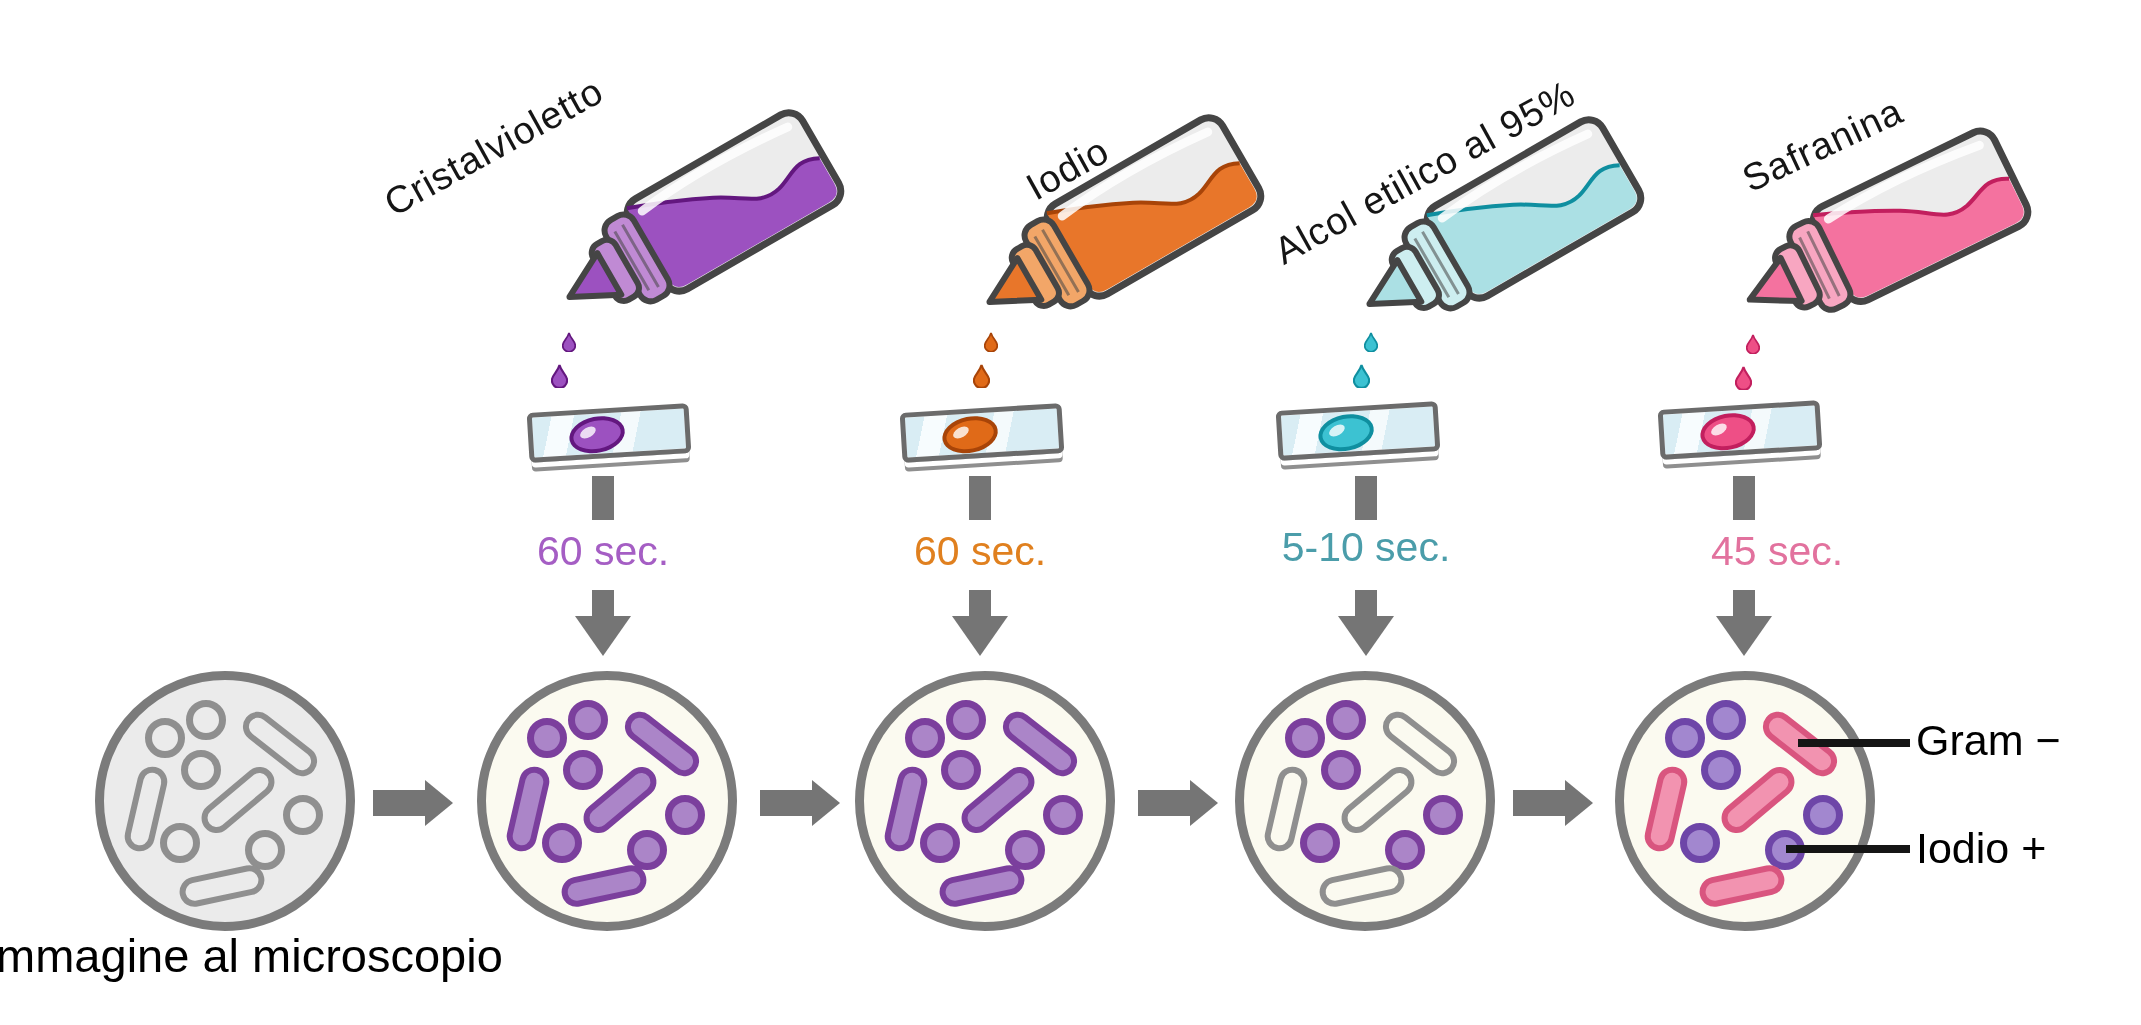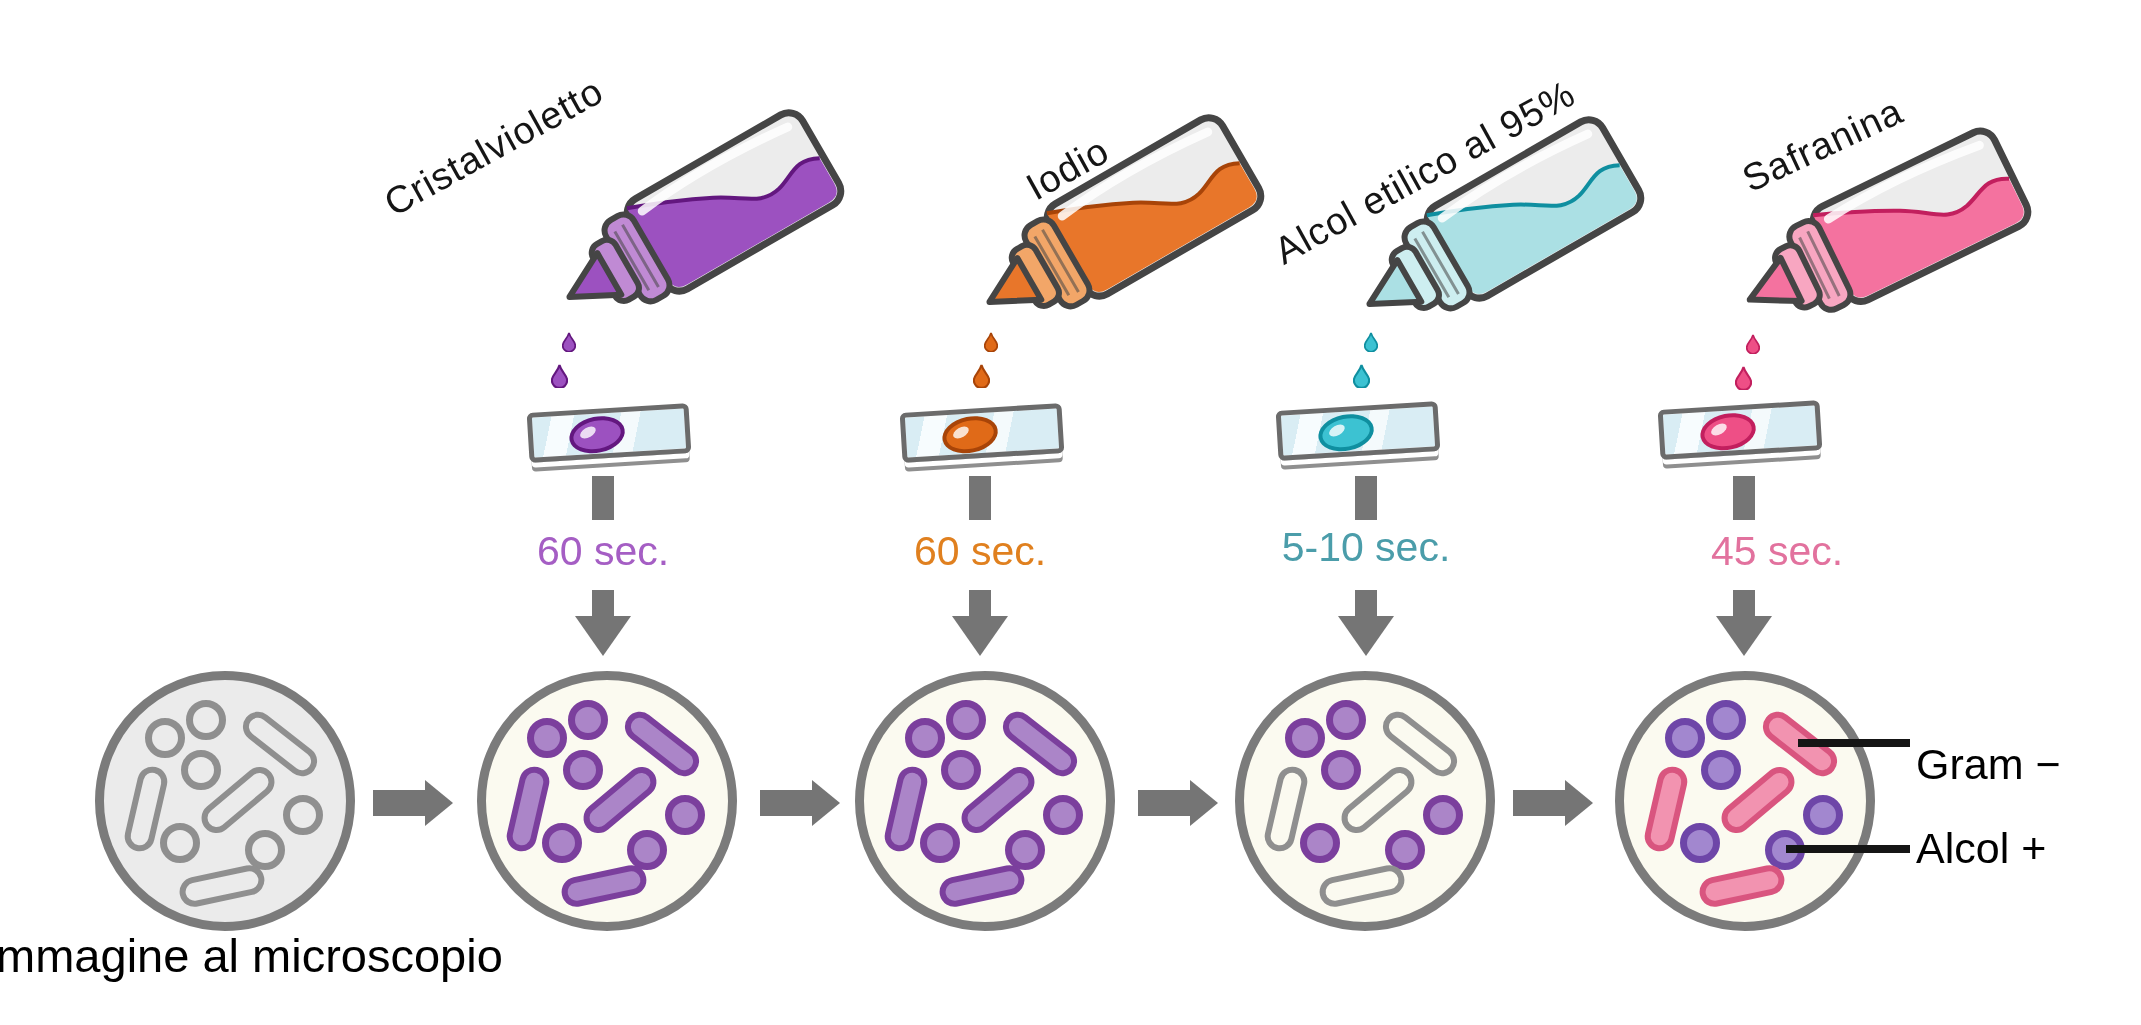--- a/index.html
+++ b/index.html
@@ -270,18 +270,18 @@
   <div class="h-stem" style="left:373px;top:790px;width:52px;"></div>
   <div class="h-head" style="left:425px;top:780px;"></div>
   <div class="h-stem" style="left:760px;top:790px;width:52px;"></div>
   <div class="h-head" style="left:812px;top:780px;"></div>
   <div class="h-stem" style="left:1138px;top:790px;width:52px;"></div>
   <div class="h-head" style="left:1190px;top:780px;"></div>
   <div class="h-stem" style="left:1513px;top:790px;width:52px;"></div>
   <div class="h-head" style="left:1565px;top:780px;"></div>
 
   <div class="gram-line" style="left:1798px;top:739px;width:112px;"></div>
-  <div class="gram-label" style="left:1916px;top:716px;margin-top:24px;">Gram −</div>
+  <div class="gram-label" style="left:1916px;top:716px;">Gram −</div>
   <div class="gram-line" style="left:1786px;top:845px;width:124px;"></div>
-  <div class="gram-label" style="left:1916px;top:824px;">Alcol +</div>
+  <div class="gram-label" style="left:1916px;top:824px;">Iodio +</div>
 
   <div class="caption" style="left:-17px;top:928px;">Immagine al microscopio</div>
 </div>
 
 </body></html>

